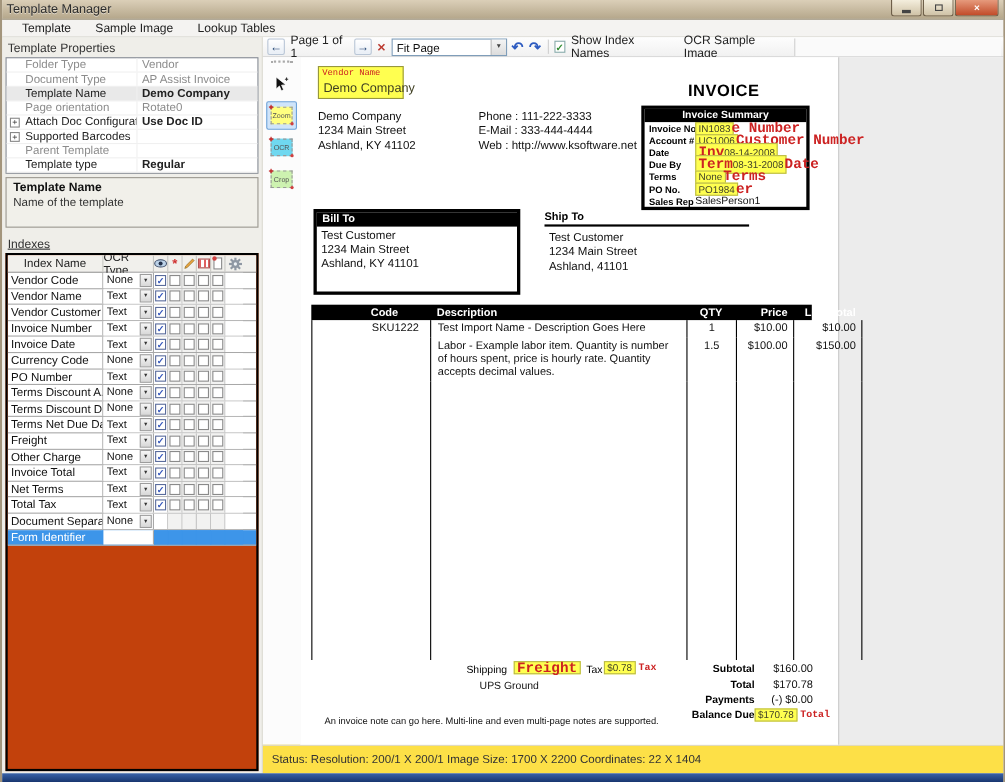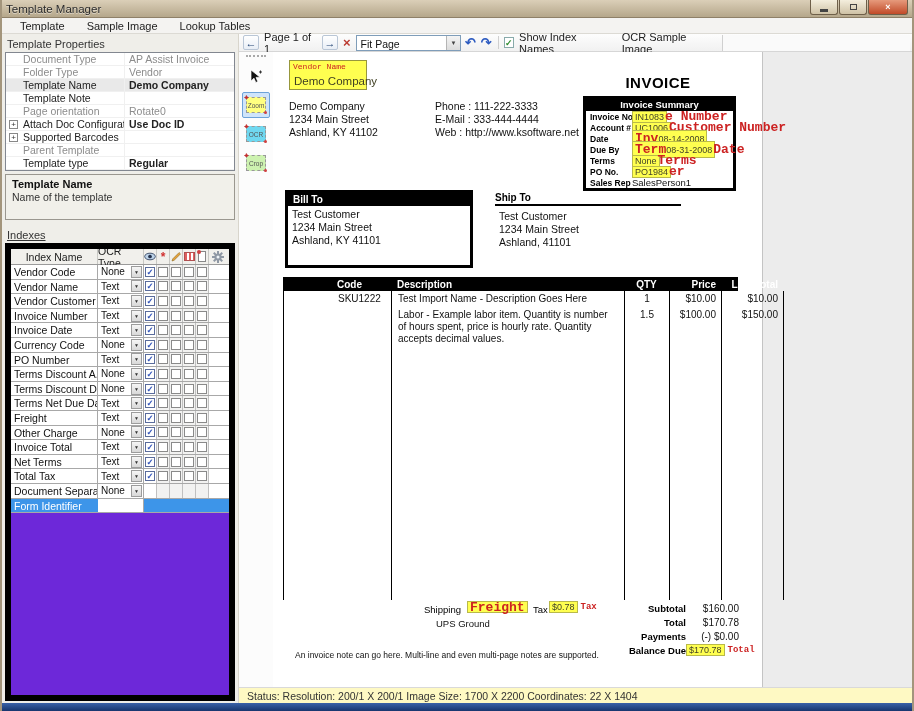--- a/index.html
+++ b/index.html
@@ -30,21 +30,21 @@
   .prop-row.sel { background:#e9e9e9; }
   .expand-box { position:absolute; left:3px; top:2px; width:9px; height:9px; border:1px solid #888; background:#fff; font-size:8px; line-height:7px; text-align:center; color:#333; }
   .prop-label { width:102px; flex:none; font-size:10.5px; color:#222; overflow:hidden; white-space:nowrap; border-right:1px solid #f0f0f0; }
   .prop-value { flex:1; font-size:10.5px; color:#222; padding-left:4px; overflow:hidden; white-space:nowrap; }
   .prop-label.ro, .prop-value.ro { color:#8c8c8c; }
   .prop-value.b { font-weight:bold; }
   .desc-box { margin-top:3px; border:1px solid #9a978f; background:#f1f0ea; height:46px; padding:3px 6px; flex:none; }
   .desc-title { font-size:11px; font-weight:bold; color:#111; }
   .desc-text { font-size:10.5px; color:#333; margin-top:1px; }
   .idx-group-label { margin-top:9px;text-decoration:underline; }
-  .idx-wrap { border:6px solid #000000; background:#6d28d9; flex:1; min-height:0; overflow:hidden; }
+  .idx-wrap { border:2px solid #000000; background:#c2410c; flex:1; min-height:0; overflow:hidden; }
   .idx-table { background:#fff; }
   .idx-header { display:flex; height:16px; background:#f1f0ec; border-bottom:1px solid #9a9a9a; align-items:center; }
   .idx-header > span { border-right:1px solid #c8c8c4; height:100%; display:flex; align-items:center; justify-content:center; }
   .h-name { width:87px; font-size:10.5px; color:#222; }
   .h-ocr { width:46px; font-size:10.5px; color:#222; }
   .h-ico { width:13px; }
   .h-ico.last { width:17px; border-right:none !important; }
   .idx-row { display:flex; height:14.6px; align-items:stretch; border-bottom:1px solid #a8a8a8; }
   .idx-name { width:87px; flex:none; font-size:10.5px; color:#111; padding:1px 0 0 3px; border-right:1px solid #a8a8a8; overflow:hidden; white-space:nowrap; }
   .idx-ocr { width:46px; flex:none; border-right:1px solid #a8a8a8; display:flex; align-items:center; position:relative; background:#fff; }
@@ -138,21 +138,21 @@
   .tax-pos { left:260px; top:552px; } .taxhl-pos { left:276px; top:549px; display:flex; align-items:center; }
   .hl.small { font-size:9px; height:12px; }
 
   .totals { left:299px; top:549px; width:167px; }
   .tot-row { display:flex; height:14px; align-items:center; }
   .tot-label { width:114px; flex:none; text-align:right; font-size:9.5px; font-weight:bold; color:#000; }
   .tot-val { flex:1; text-align:right; font-size:10px; color:#111; display:flex; justify-content:flex-end; align-items:center; white-space:nowrap; }
   .red.post2 { margin-left:3px; font-size:9px; }
 
   
-  .status-bar { height:16px; flex:none; background:#fef9c3; border-top:1px solid #d9d9d9; display:flex; align-items:center; padding-left:8px; }
+  .status-bar { height:26px; flex:none; background:#fde047; border-top:1px solid #d9d9d9; display:flex; align-items:center; padding-left:8px; }
   .status-text { font-size:10.5px; color:#333; }
   .blue-strip { height:8px; flex:none; background:linear-gradient(#3a62a8,#17356e); }
 
   svg { display:block; }
 </style>
 </head>
 <body>
 
 <div class="app">
 
@@ -176,34 +176,30 @@
       <div class="menu-item">Sample Image</div>
       <div class="menu-item">Lookup Tables</div>
     </div>
 
   <div class="body">
 
     <div class="left-panel">
       <div class="group-label">Template Properties</div>
       <div class="prop-grid">
           <div class="prop-row">
+            <span class="prop-label ro">Folder Type</span>
+            <span class="prop-value ro">Vendor</span>
+          </div>
+          <div class="prop-row">
             <span class="prop-label ro">Document Type</span>
             <span class="prop-value ro">AP Assist Invoice</span>
-          </div>
-          <div class="prop-row">
-            <span class="prop-label ro">Folder Type</span>
-            <span class="prop-value ro">Vendor</span>
           </div>
           <div class="prop-row sel">
             <span class="prop-label">Template Name</span>
             <span class="prop-value b">Demo Company</span>
-          </div>
-          <div class="prop-row">
-            <span class="prop-label">Template Note</span>
-            <span class="prop-value"></span>
           </div>
           <div class="prop-row">
             <span class="prop-label ro">Page orientation</span>
             <span class="prop-value ro">Rotate0</span>
           </div>
           <div class="prop-row">
             <span class="expand-box">+</span>
             <span class="prop-label">Attach Doc Configuration</span>
             <span class="prop-value b">Use Doc ID</span>
           </div>

